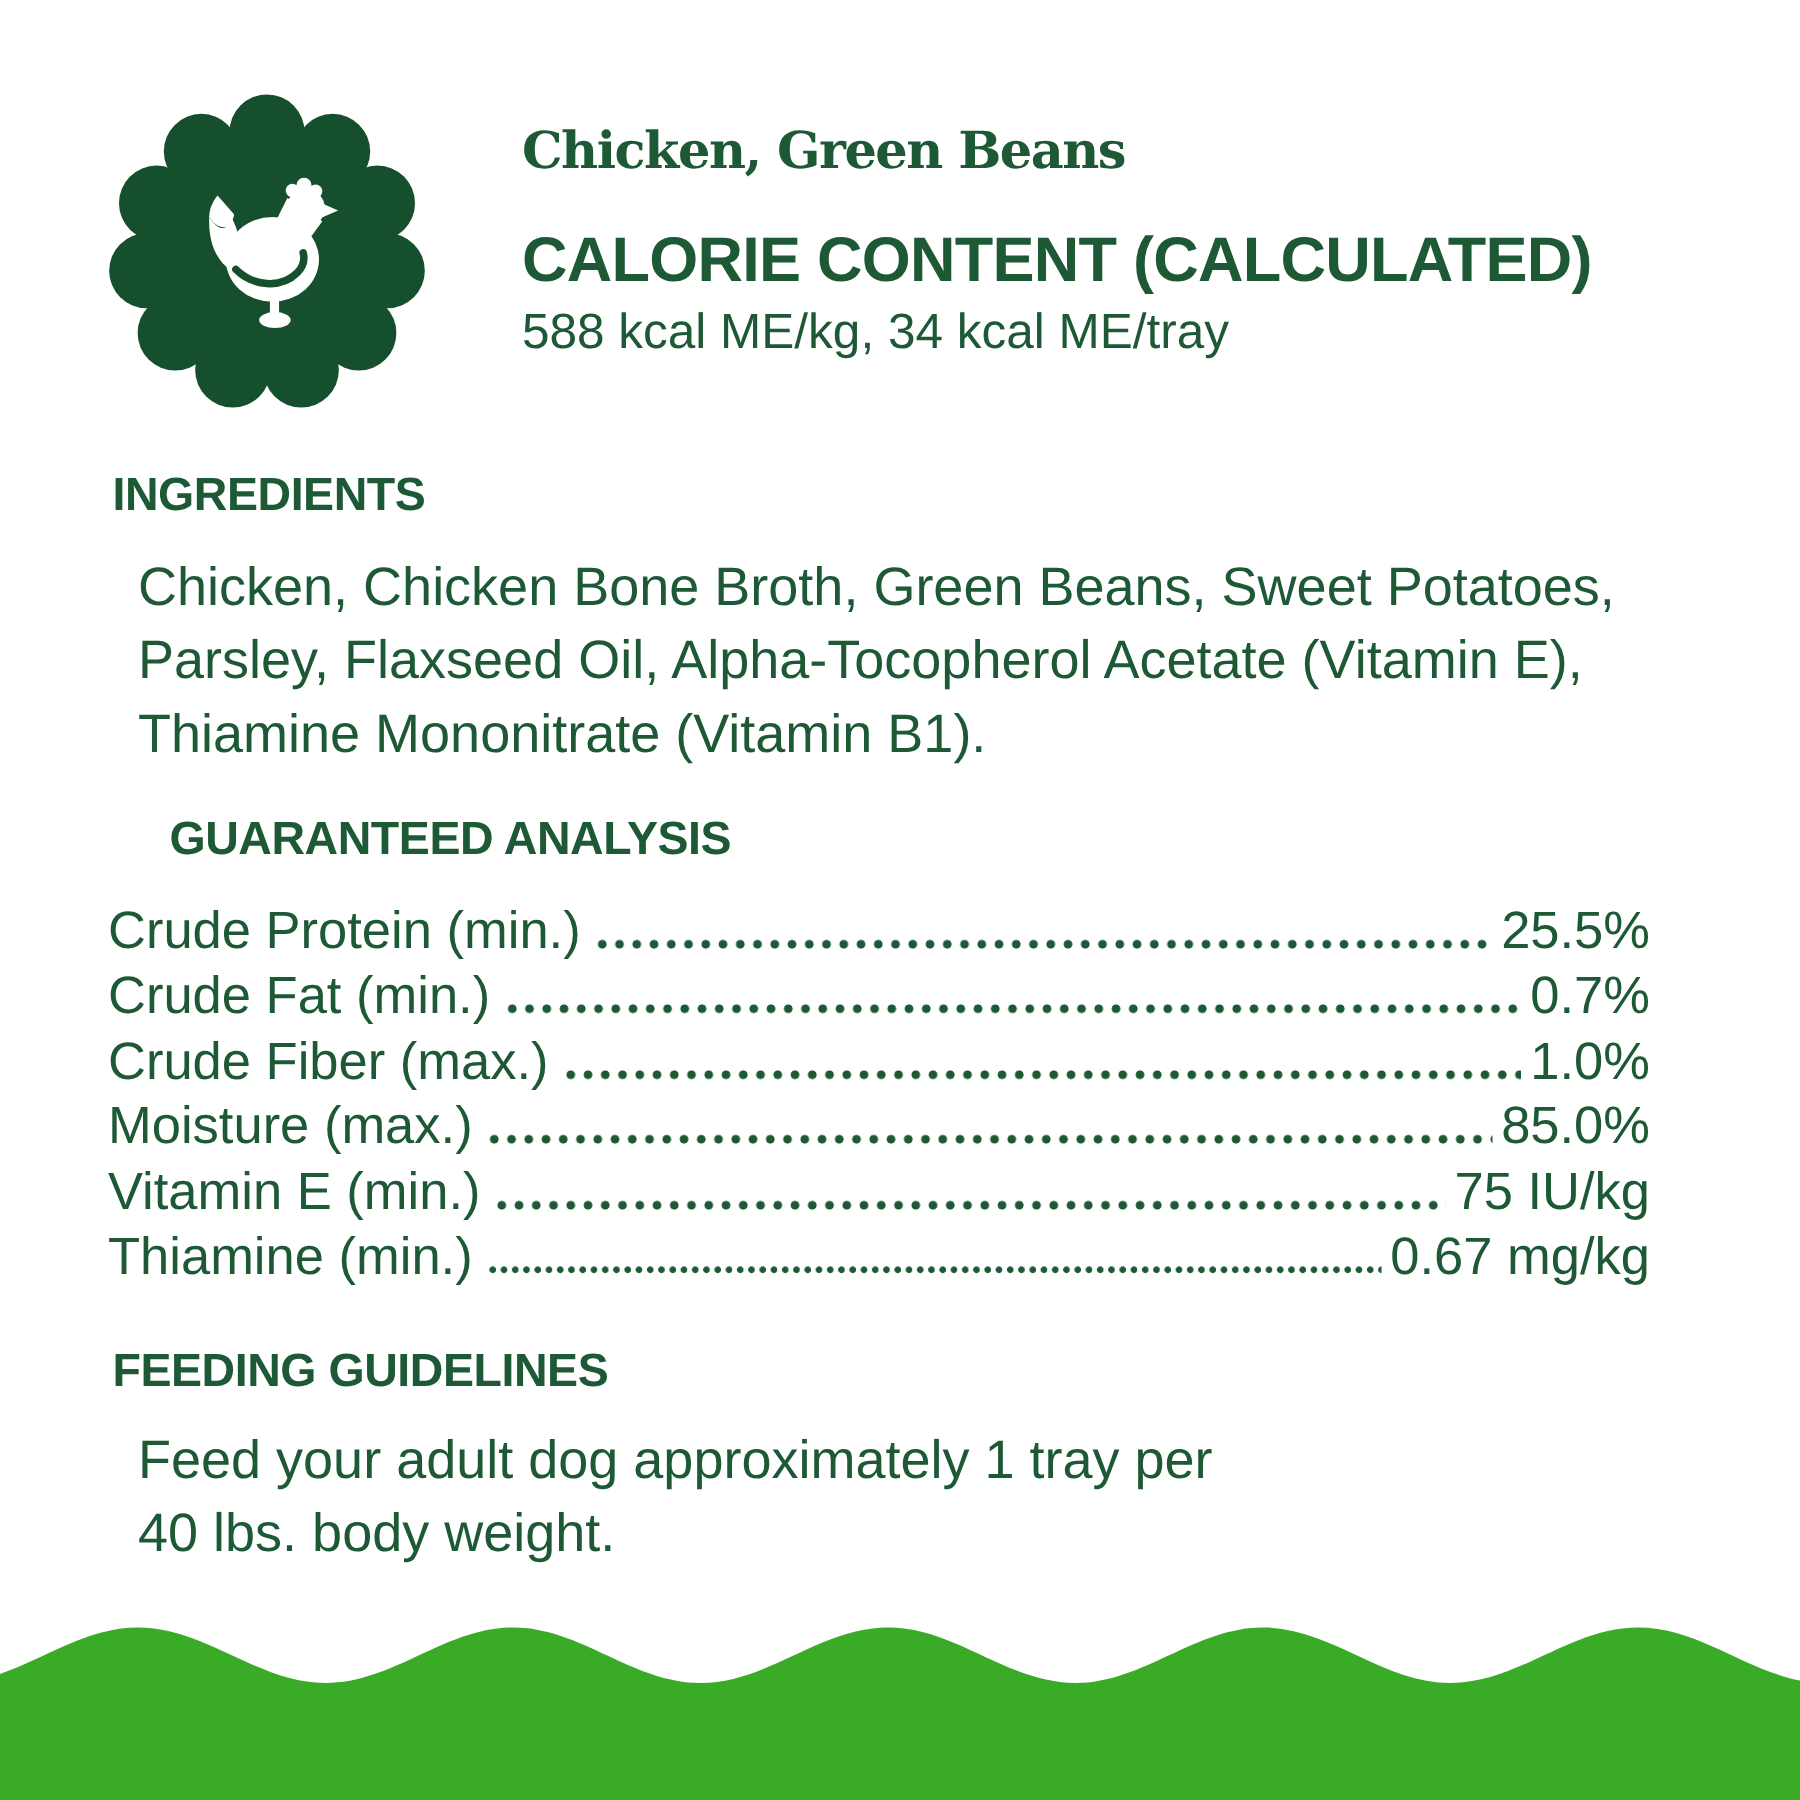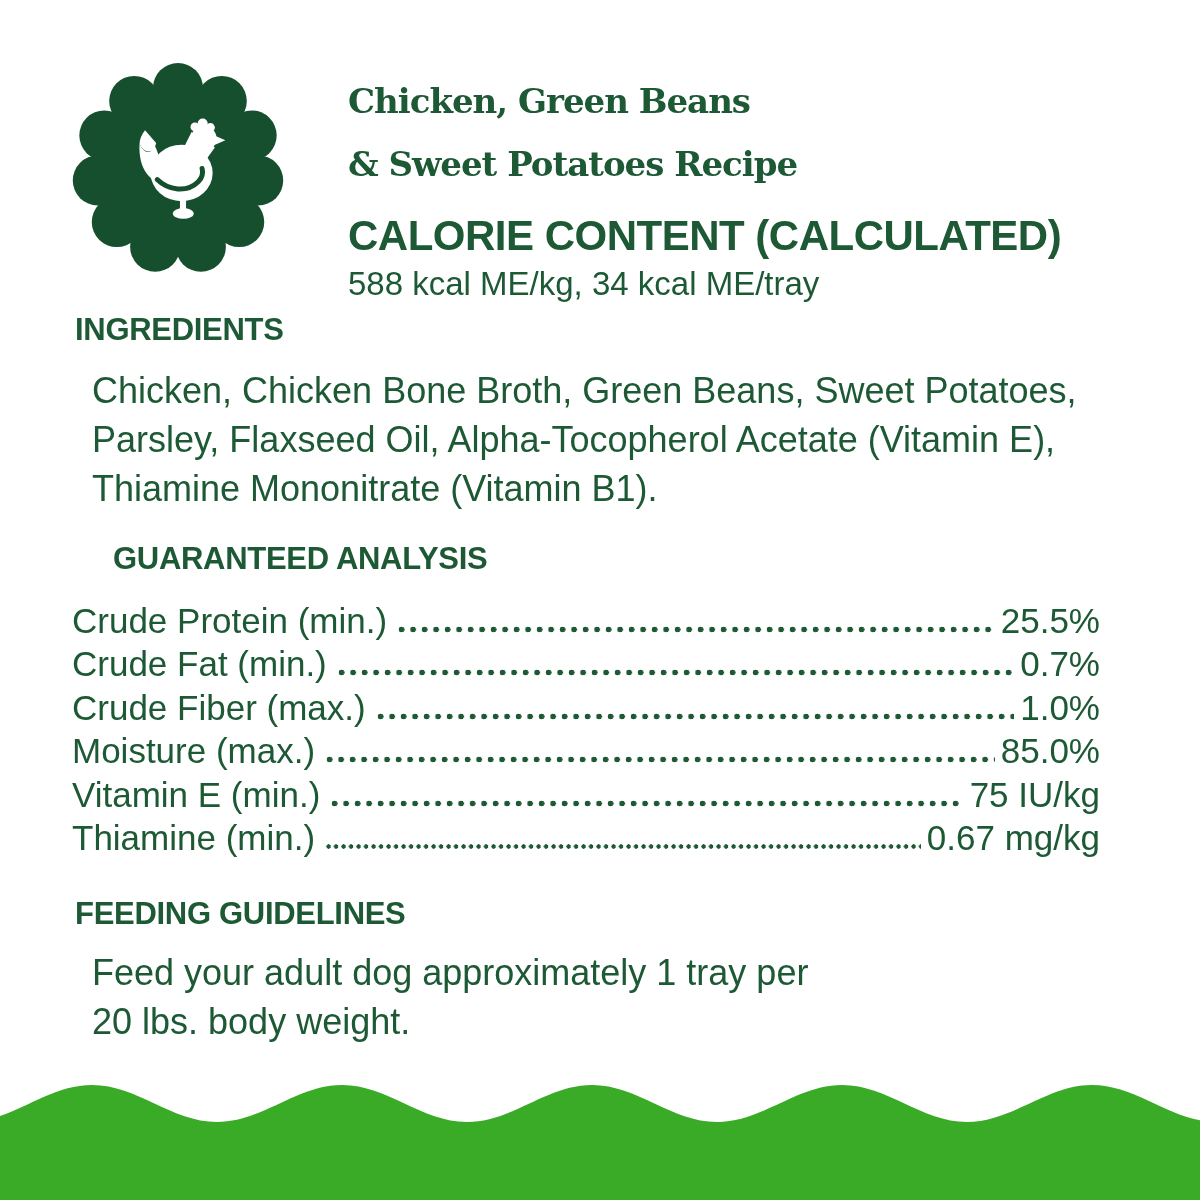--- a/index.html
+++ b/index.html
@@ -76,21 +76,20 @@
         <rect x="43.5" y="74" width="5.5" height="15"></rect>
         <ellipse cx="46.5" cy="90.5" rx="9.5" ry="4.8"></ellipse>
       </g>
       <path d="M23,60 C33,70 50,72 60,62 C63.5,58.5 64.5,54 63.5,50" fill="none" stroke="#164f2d" stroke-width="4.5" stroke-linecap="round"></path>
     </g>
   </svg>
 </div>
 
 <div class="header-text">
   <div class="title-line">Chicken, Green Beans</div>
-  <div class="title-line">&amp; Sweet Potatoes Recipe</div>
   <div class="calorie-heading">CALORIE CONTENT (CALCULATED)</div>
   <div class="calorie-value">588 kcal ME/kg, 34 kcal ME/tray</div>
 </div>
 
 <div class="section-heading" id="ingredients-heading">INGREDIENTS</div>
 <div class="para" id="ingredients-para">
   <div>Chicken, Chicken Bone Broth, Green Beans, Sweet Potatoes,</div>
   <div>Parsley, Flaxseed Oil, Alpha-Tocopherol Acetate (Vitamin E),</div>
   <div>Thiamine Mononitrate (Vitamin B1).</div>
 </div>
@@ -125,21 +124,21 @@
   <div class="ga-row">
     <span class="ga-label">Thiamine (min.)</span>
     <span class="ga-dots fine"></span>
     <span class="ga-value">0.67 mg/kg</span>
   </div>
 </div>
 
 <div class="section-heading" id="fg-heading">FEEDING GUIDELINES</div>
 <div class="para" id="feeding-para">
   <div>Feed your adult dog approximately 1 tray per</div>
-  <div>20 lbs. body weight.</div>
+  <div>40 lbs. body weight.</div>
 </div>
 
 <div class="wave">
   <svg viewBox="0 0 1200 140" preserveAspectRatio="none">
     <path fill="#3aab27" d="M-33,62
       C12.5,62 46.5,25 92,25 C137.5,25 171.5,62 217,62
       C262.5,62 296.5,25 342,25 C387.5,25 421.5,62 467,62
       C512.5,62 546.5,25 592,25 C637.5,25 671.5,62 717,62
       C762.5,62 796.5,25 842,25 C887.5,25 921.5,62 967,62
       C1012.5,62 1046.5,25 1092,25 C1137.5,25 1171.5,62 1217,62

